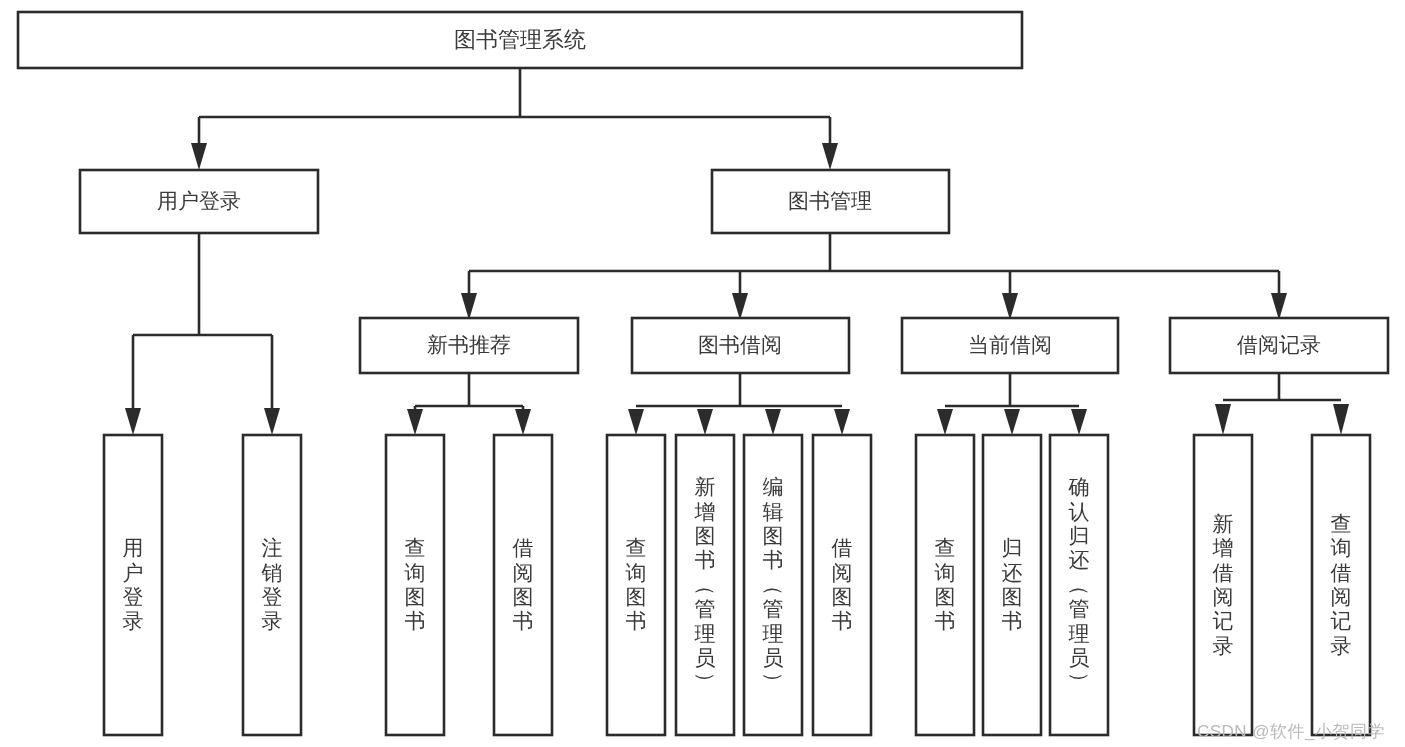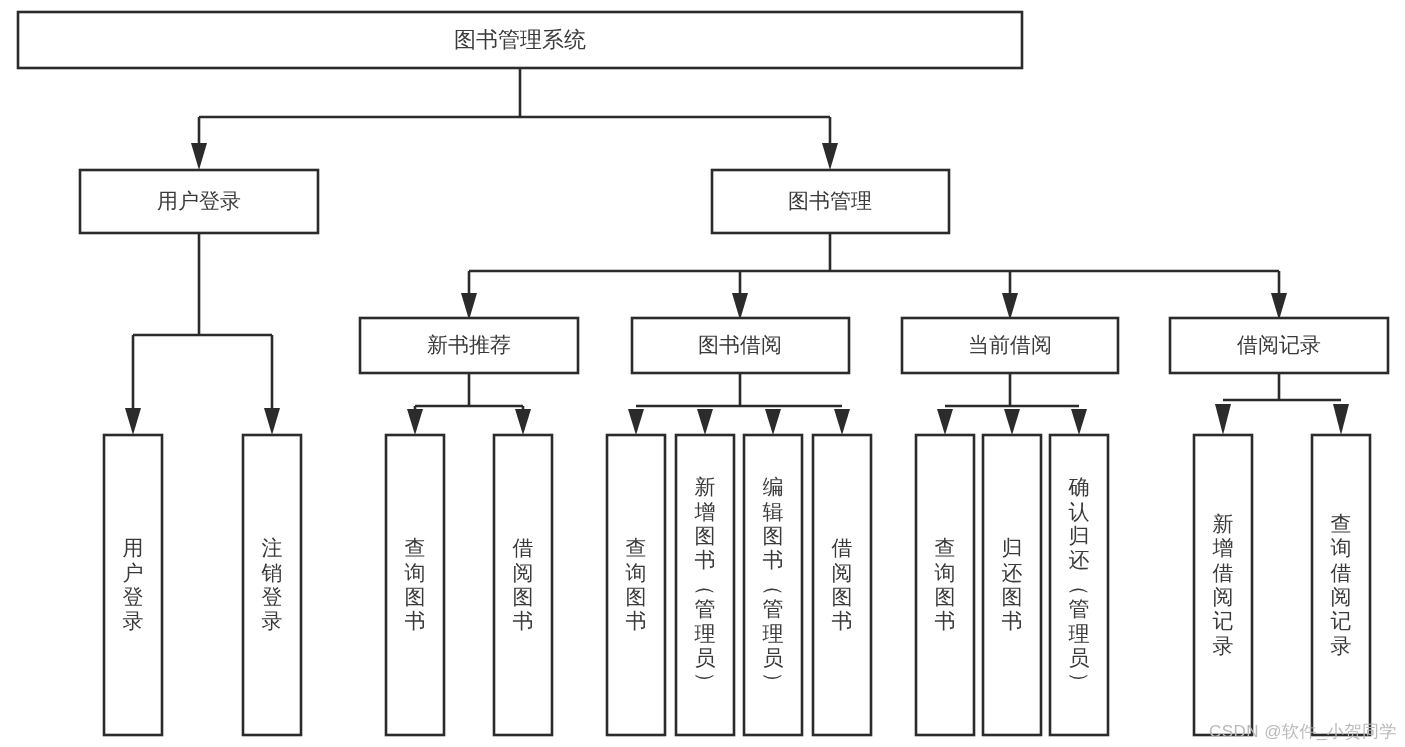--- a/index.html
+++ b/index.html
@@ -73,21 +73,21 @@
   }
   .vlabel span {
     display: block;
   }
   .vlabel span.paren {
     transform: rotate(90deg);
     display: block;
   }
   #watermark {
     position: absolute;
-    right: 8px;
+    right: 20px;
     bottom: 4px;
     font-family: "Liberation Sans", "DejaVu Sans", sans-serif;
     font-size: 17px;
     color: #b9b9b9;
     letter-spacing: 0.5px;
     white-space: nowrap;
   }
 </style>
 </head>
 <body>

